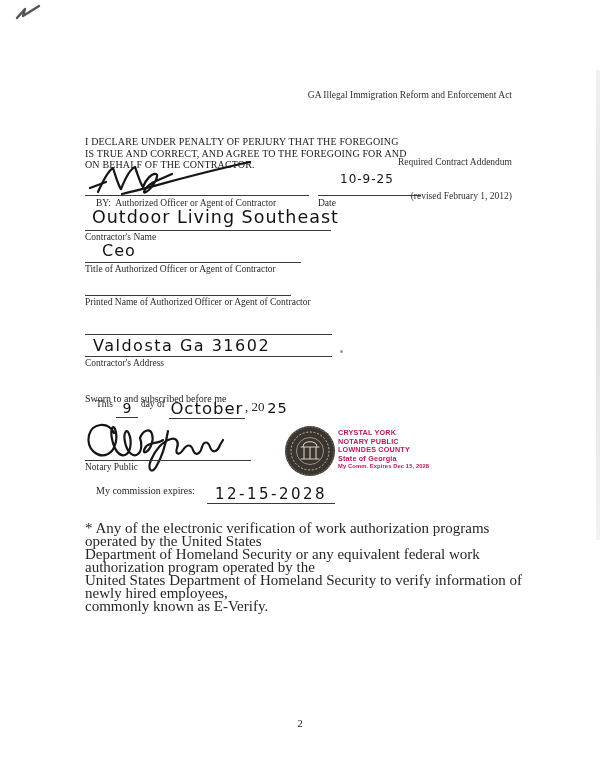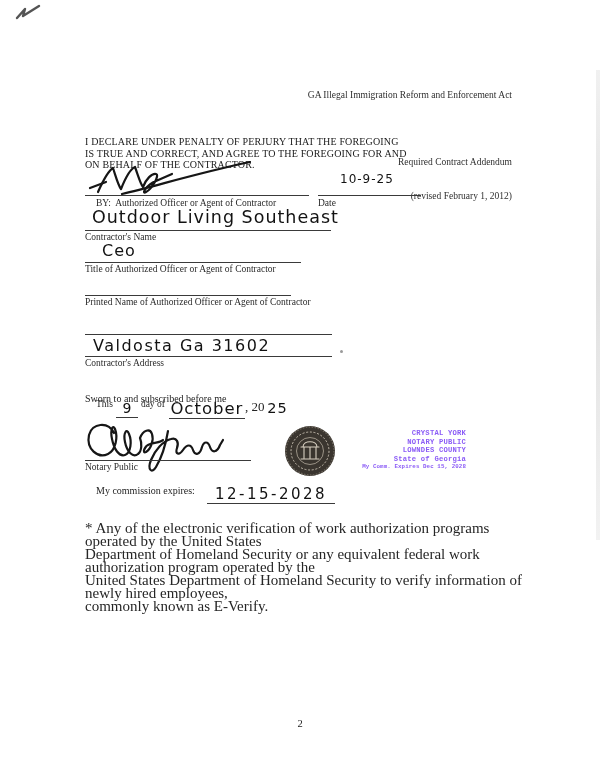--- a/index.html
+++ b/index.html
@@ -6,22 +6,22 @@
   .doc{position:relative;width:600px;height:776px;background:#ffffff;overflow:hidden;
        font-family:"Liberation Serif", serif;}
   .abs{position:absolute;}
   .serif{font-family:"Liberation Serif", serif;color:#242424;}
   .label{font-size:9.5px;white-space:pre;color:#2a2a2a;}
   .hw{font-family:"DejaVu Sans", cursive;color:#121212;white-space:pre;}
   .line{position:absolute;height:0;border-top:1.2px solid #3a3a3a;}
   .hdr{text-align:right;font-size:9.5px;line-height:11.5px;color:#2e2e2e;white-space:pre;}
   .decl{font-size:10px;line-height:11.5px;white-space:pre-line;letter-spacing:.15px;color:#202020;}
   .foot{font-size:15px;line-height:13px;white-space:pre-line;color:#262626;}
-  .stamp{width:128px;text-align:right;font-family:Liberation Mono, monospace;
-         font-weight:bold;color:#8b5cf6;}
+  .stamp{width:128px;text-align:left;font-family:Liberation Sans, sans-serif;
+         font-weight:bold;color:#be185d;}
   .stamp .s1{font-size:7.2px;line-height:8.6px;letter-spacing:.2px;white-space:pre;}
   .stamp .s2{font-size:5.8px;line-height:7.5px;letter-spacing:.1px;white-space:pre;}
   .blank{display:inline-block;border-bottom:1.2px solid #3a3a3a;text-align:center;}
   .row{display:flex;align-items:flex-start;margin-left:11px;}
   .dot{position:absolute;width:3px;height:3px;border-radius:50%;background:#9a9a9a;}
   .scan-edge{position:absolute;right:0;top:70px;width:4px;height:470px;
              background:linear-gradient(to bottom,#ededed,#d9d9d9 45%,#efefef);opacity:.8;}
   svg{display:block;}
 </style>
 </head>

